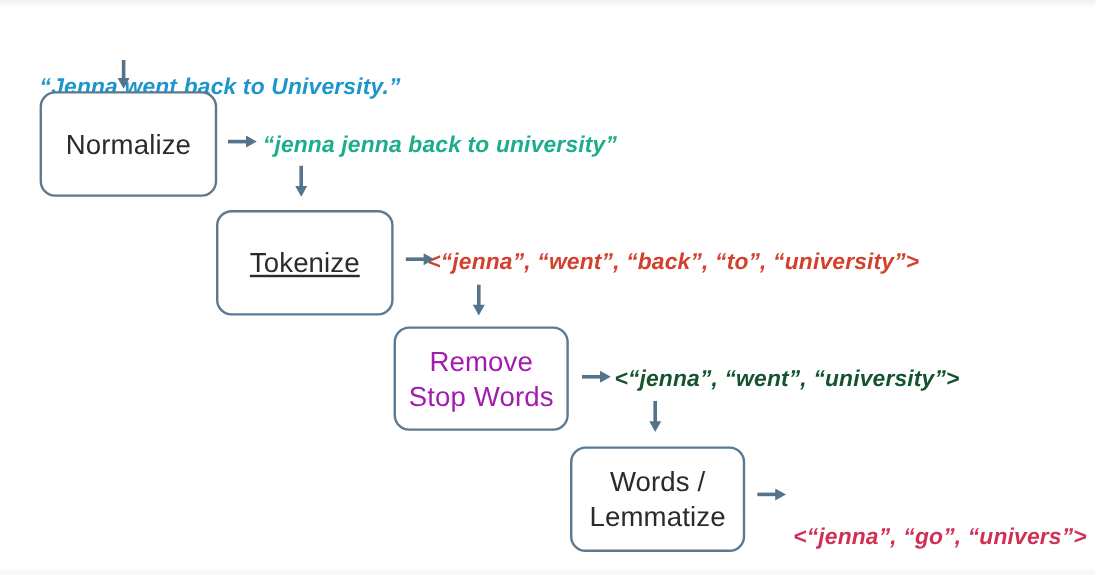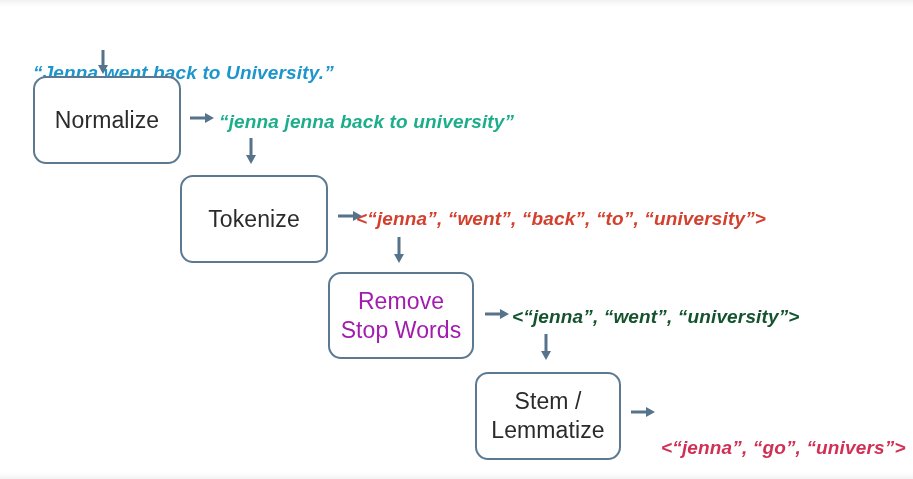--- a/index.html
+++ b/index.html
@@ -75,29 +75,29 @@
 
   <div class="snippet" id="s0" style="left: 33px; top: 26px; color: rgb(28, 150, 205); margin-top: 36px;">“Jenna went back to University.”</div>
   <div class="snippet" id="s1" style="left: 219px; top: 111px; color: rgb(28, 174, 139);">“jenna jenna back to university”</div>
   <div class="snippet" id="s2" style="left: 356px; top: 208px; color: rgb(212, 64, 46);">&lt;“jenna”, “went”, “back”, “to”, “university”&gt;</div>
   <div class="snippet" id="s3" style="left: 512px; top: 306px; color: #14532d;">&lt;“jenna”, “went”, “university”&gt;</div>
   <div class="snippet" id="s4" style="left: 661px; top: 404px; color: rgb(209, 48, 85); margin-top: 33px;">&lt;“jenna”, “go”, “univers”&gt;</div>
 
   <div class="node" id="n0" style="left: 33px; top: 76px; width: 148px; height: 88px; border-color: rgb(91, 122, 146); color: rgb(43, 43, 43);">
     <span class="node-label">Normalize</span>
   </div>
-  <div class="node" id="n1" style="left: 180px; top: 175px; width: 148px; height: 88px; border-color: rgb(91, 122, 146); color: rgb(43, 43, 43);">
+  <div class="node" id="n1" style="left: 180px; top: 175px; width: 148px; height: 88px; border-color: rgb(91, 122, 146); color: rgb(43, 43, 43); text-decoration: underline;">
     <span class="node-label">Tokenize</span>
   </div>
   <div class="node" id="n2" style="left: 328px; top: 272px; width: 146px; height: 87px; border-color: rgb(91, 122, 146); color: #a21caf;">
     <span class="node-label">Remove
 Stop Words</span>
   </div>
   <div class="node" id="n3" style="left: 475px; top: 372px; width: 146px; height: 88px; border-color: rgb(91, 122, 146); color: rgb(43, 43, 43);">
-    <span class="node-label">Stem /
+    <span class="node-label">Words /
 Lemmatize</span>
   </div>
 
   <div id="arrow-layer">
       <div class="arrow" style="left: 98px; top: 50px; width: 10px; height: 24px;"><svg width="10" height="24" viewBox="0 0 10 24">
           <rect x="3.5" y="0" width="3" height="16" fill="#55738a"></rect>
           <polygon points="0,15 10,15 5,24" fill="#55738a"></polygon>
         </svg></div>
       <div class="arrow" style="left: 190px; top: 113px; width: 24px; height: 10px;"><svg width="24" height="10" viewBox="0 0 24 10">
           <rect x="0" y="3.5" width="16" height="3" fill="#55738a"></rect>

